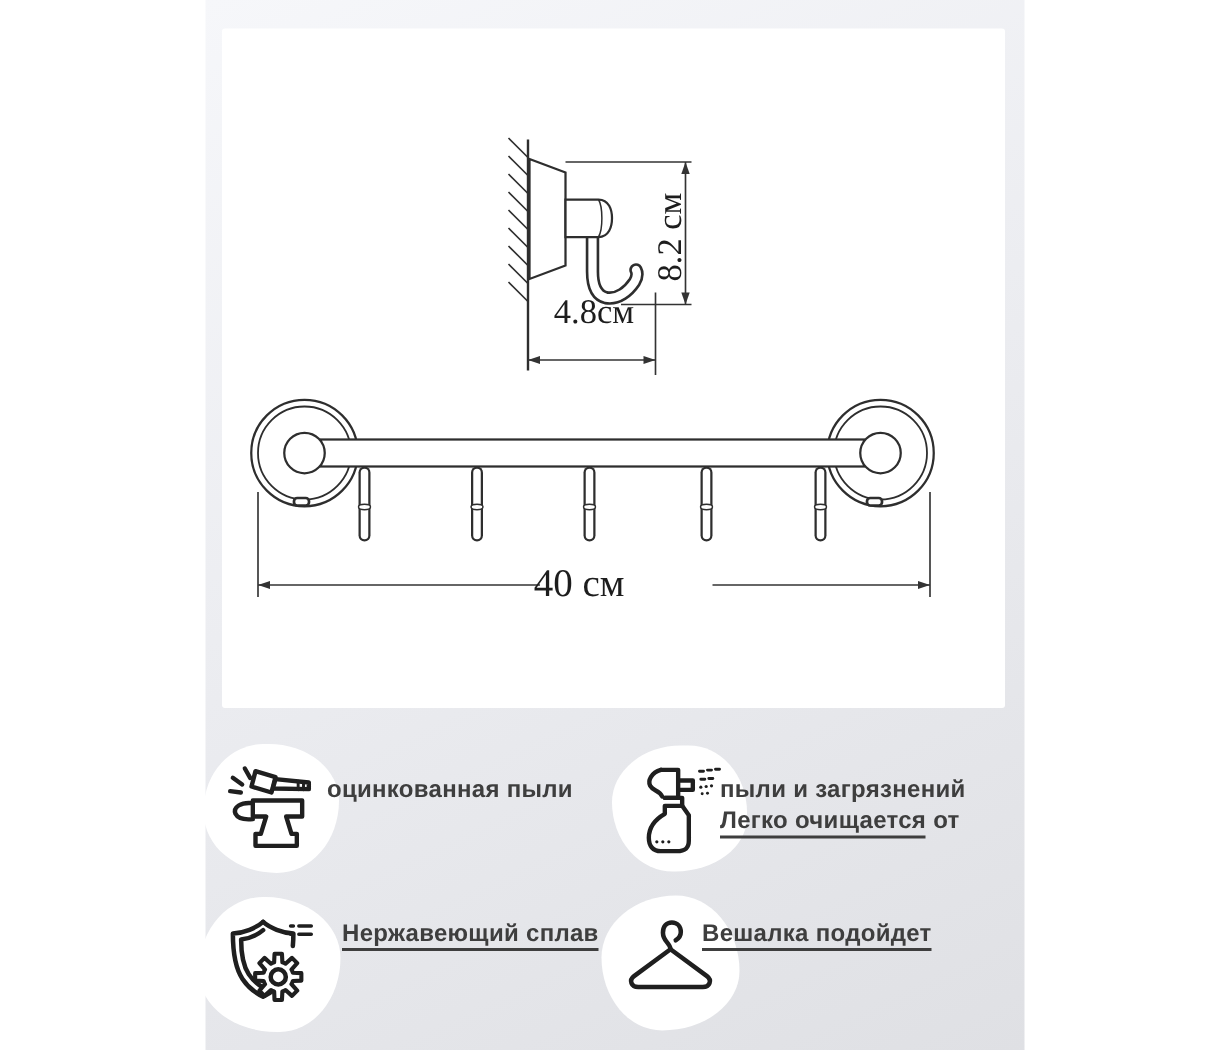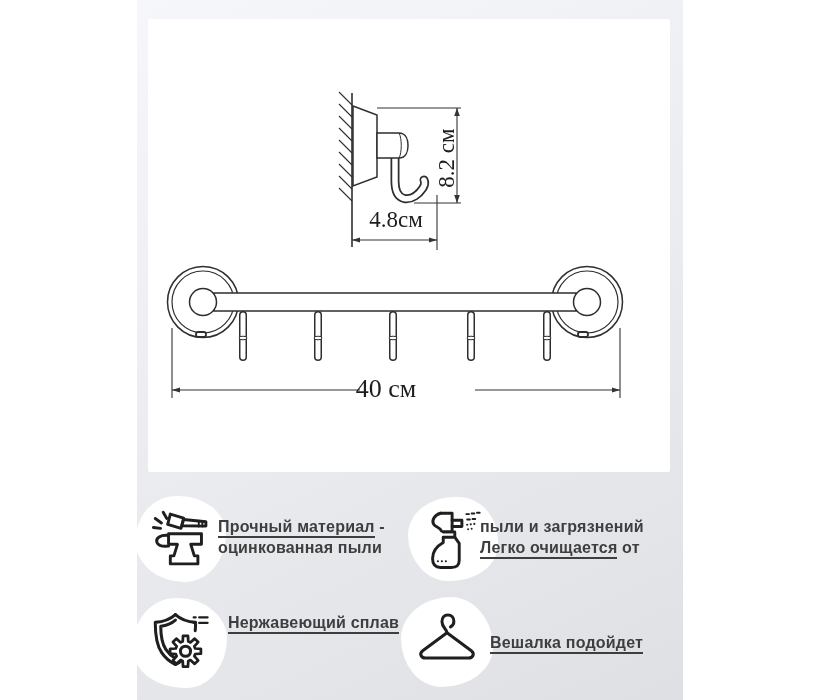--- a/index.html
+++ b/index.html
@@ -14,21 +14,21 @@
   .card{
     position:absolute;left:148px;top:19px;width:522px;height:453px;
     background:#ffffff;border-radius:2px;
   }
   .drawing{position:absolute;left:148px;top:19px;}
   .dim-label{
     position:absolute;font-family:"Liberation Serif","DejaVu Serif",serif;
     color:#1d1d1d;white-space:nowrap;
   }
   .dim-height{left:447px;top:158px;font-size:23px;transform:translate(-50%,-50%) rotate(-90deg);}
-  .dim-depth{left:396px;top:220px;font-size:23px;transform:translate(-50%,-50%);text-align:center;}
+  .dim-depth{left:396px;top:208px;font-size:23px;transform:translate(-50%,-50%);text-align:center;}
   .dim-width{left:386px;top:389px;font-size:26px;transform:translate(-50%,-50%);}
   .blob{
     position:absolute;background:#ffffff;
     border-radius:44% 52% 46% 54% / 50% 44% 56% 46%;
     display:flex;align-items:center;justify-content:center;
   }
   .blob svg{display:block;}
   .feature-text{
     position:absolute;font-size:16px;font-weight:700;line-height:21px;
     color:#3e3e3e;letter-spacing:.2px;white-space:nowrap;
@@ -138,21 +138,20 @@
       <path d="M16,6 L20,13 M7,13 L14,18 M5,23 L13,24"></path>
       <path d="M24,8 L39,12.5 L36,24 L21,19.5 Z" fill="#ffffff"></path>
       <path d="M39,14 L64,16.5 L64,21.5 L37,21 Z" fill="#ffffff"></path>
       <path d="M56,15.5 V22 M60,16 V22" stroke-width="2.2"></path>
       <path d="M22,32 C13,31 7,35 9,40 C11,44 17,44.5 22,44"></path>
       <path d="M22,30 H59 V42 H47 L51,55 H55 V64 H24 V55 H28 L32,42 H22 Z" fill="#ffffff"></path>
     </g>
   </svg>
 </div>
 <div class="feature-text" style="left:218px;top:516px;">
-  <div><span class="u">Прочный материал</span><span> -</span></div>
   <div>оцинкованная пыли</div>
 </div>
 
 <div class="blob" style="left:408px;top:497px;width:90px;height:84px;border-radius:52% 44% 54% 46% / 46% 54% 44% 56%;">
   <svg width="64" height="64" viewBox="0 0 72 72">
     <g class="icon-stroke">
       <path d="M35,15 H46 V22 H35"></path>
       <path d="M22,7 H35 V28 H25"></path>
       <path d="M22,7 C15,9 12,15 14,19 C16,23 21,22 23,27"></path>
       <path d="M25,28 H38 V34"></path>
@@ -193,15 +192,15 @@
 </div>
 
 <div class="blob" style="left:401px;top:597px;width:92px;height:90px;border-radius:54% 46% 56% 44% / 46% 56% 44% 54%;">
   <svg width="66" height="66" viewBox="0 0 72 72">
     <g class="icon-stroke" stroke-width="3.4">
       <path d="M36,26 C36,21.5 30.5,20.5 30.5,14 C30.5,9.5 33,6.5 37,6.5 C41,6.5 43.5,9.5 43.5,13.5 C43.5,16.5 41.8,18.3 39.8,19.5"></path>
       <path d="M36,26 L9.5,45.5 C5.5,48.5 7.5,53.5 12.5,53.5 H59.5 C64.5,53.5 66.5,48.5 62.5,45.5 Z"></path>
     </g>
   </svg>
 </div>
-<div class="feature-text" style="left:490px;top:612px;margin-top:20px;">
+<div class="feature-text" style="left:468px;top:612px;">
   <div><span class="u">Вешалка подойдет</span><span></span></div>
 </div>
 
 </body></html>

